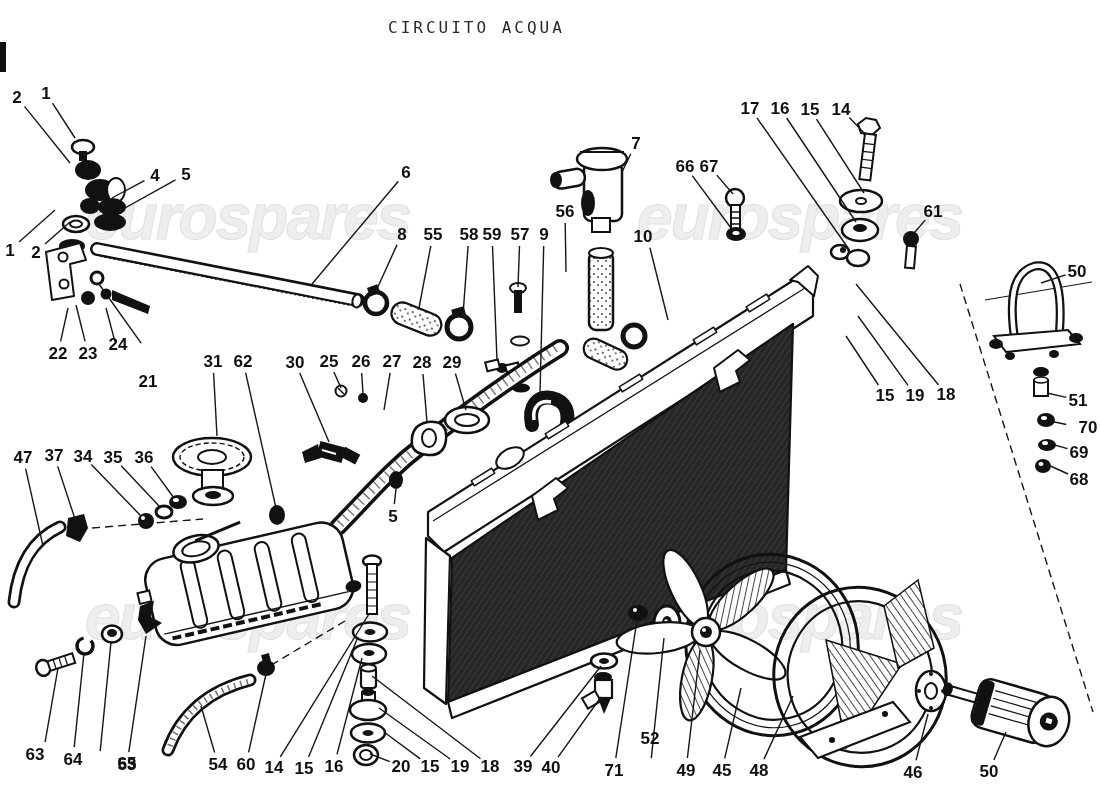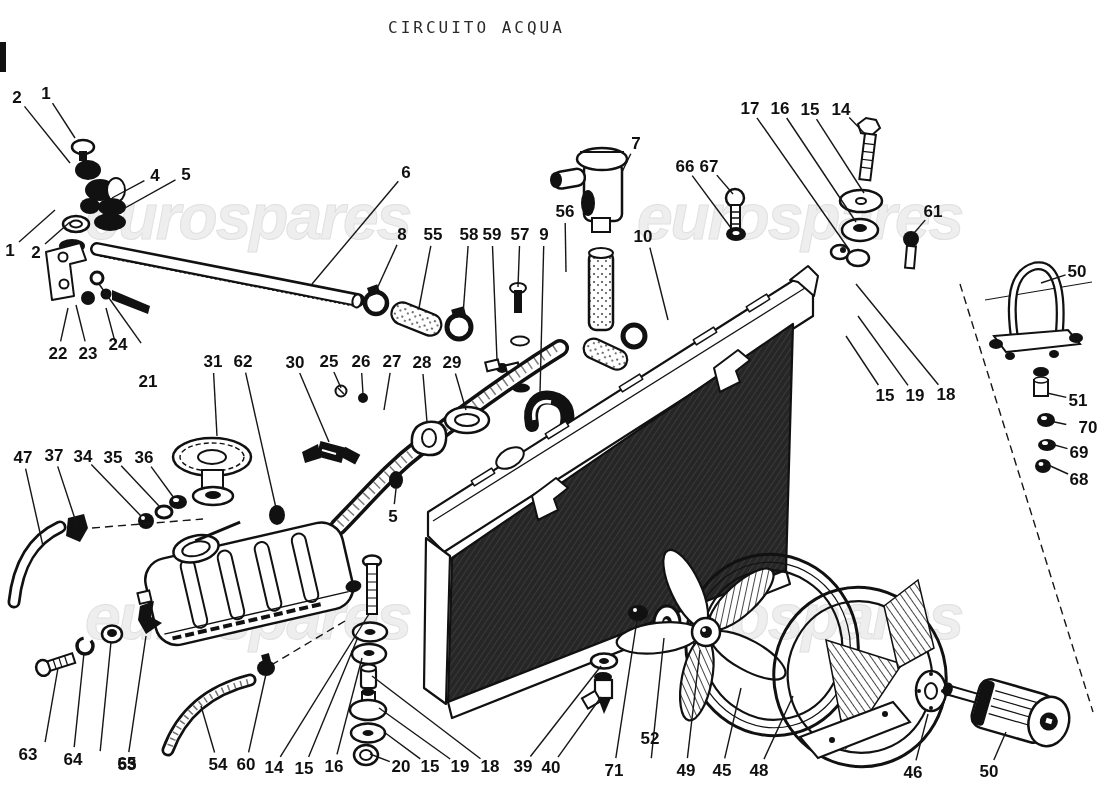--- a/index.html
+++ b/index.html
@@ -460,21 +460,21 @@
       <div class="part-label" style="left: 361px; top: 361px;">26</div>
       <div class="part-label" style="left: 392px; top: 361px;">27</div>
       <div class="part-label" style="left: 422px; top: 362px;">28</div>
       <div class="part-label" style="left: 452px; top: 362px;">29</div>
       <div class="part-label" style="left: 23px; top: 457px;">47</div>
       <div class="part-label" style="left: 54px; top: 455px;">37</div>
       <div class="part-label" style="left: 83px; top: 456px;">34</div>
       <div class="part-label" style="left: 113px; top: 457px;">35</div>
       <div class="part-label" style="left: 144px; top: 457px;">36</div>
       <div class="part-label" style="left: 393px; top: 516px;">5</div>
-      <div class="part-label" style="left: 28px; top: 754px;">63</div>
+      <div class="part-label" style="left: 35px; top: 754px;">63</div>
       <div class="part-label" style="left: 73px; top: 759px;">64</div>
       <div class="part-label" style="left: 99px; top: 763px; margin-left: 28px;">65</div>
       <div class="part-label" style="left: 127px; top: 764px;">53</div>
       <div class="part-label" style="left: 218px; top: 764px;">54</div>
       <div class="part-label" style="left: 246px; top: 764px;">60</div>
       <div class="part-label" style="left: 274px; top: 767px;">14</div>
       <div class="part-label" style="left: 304px; top: 768px;">15</div>
       <div class="part-label" style="left: 334px; top: 766px;">16</div>
       <div class="part-label" style="left: 401px; top: 766px;">20</div>
       <div class="part-label" style="left: 430px; top: 766px;">15</div>

